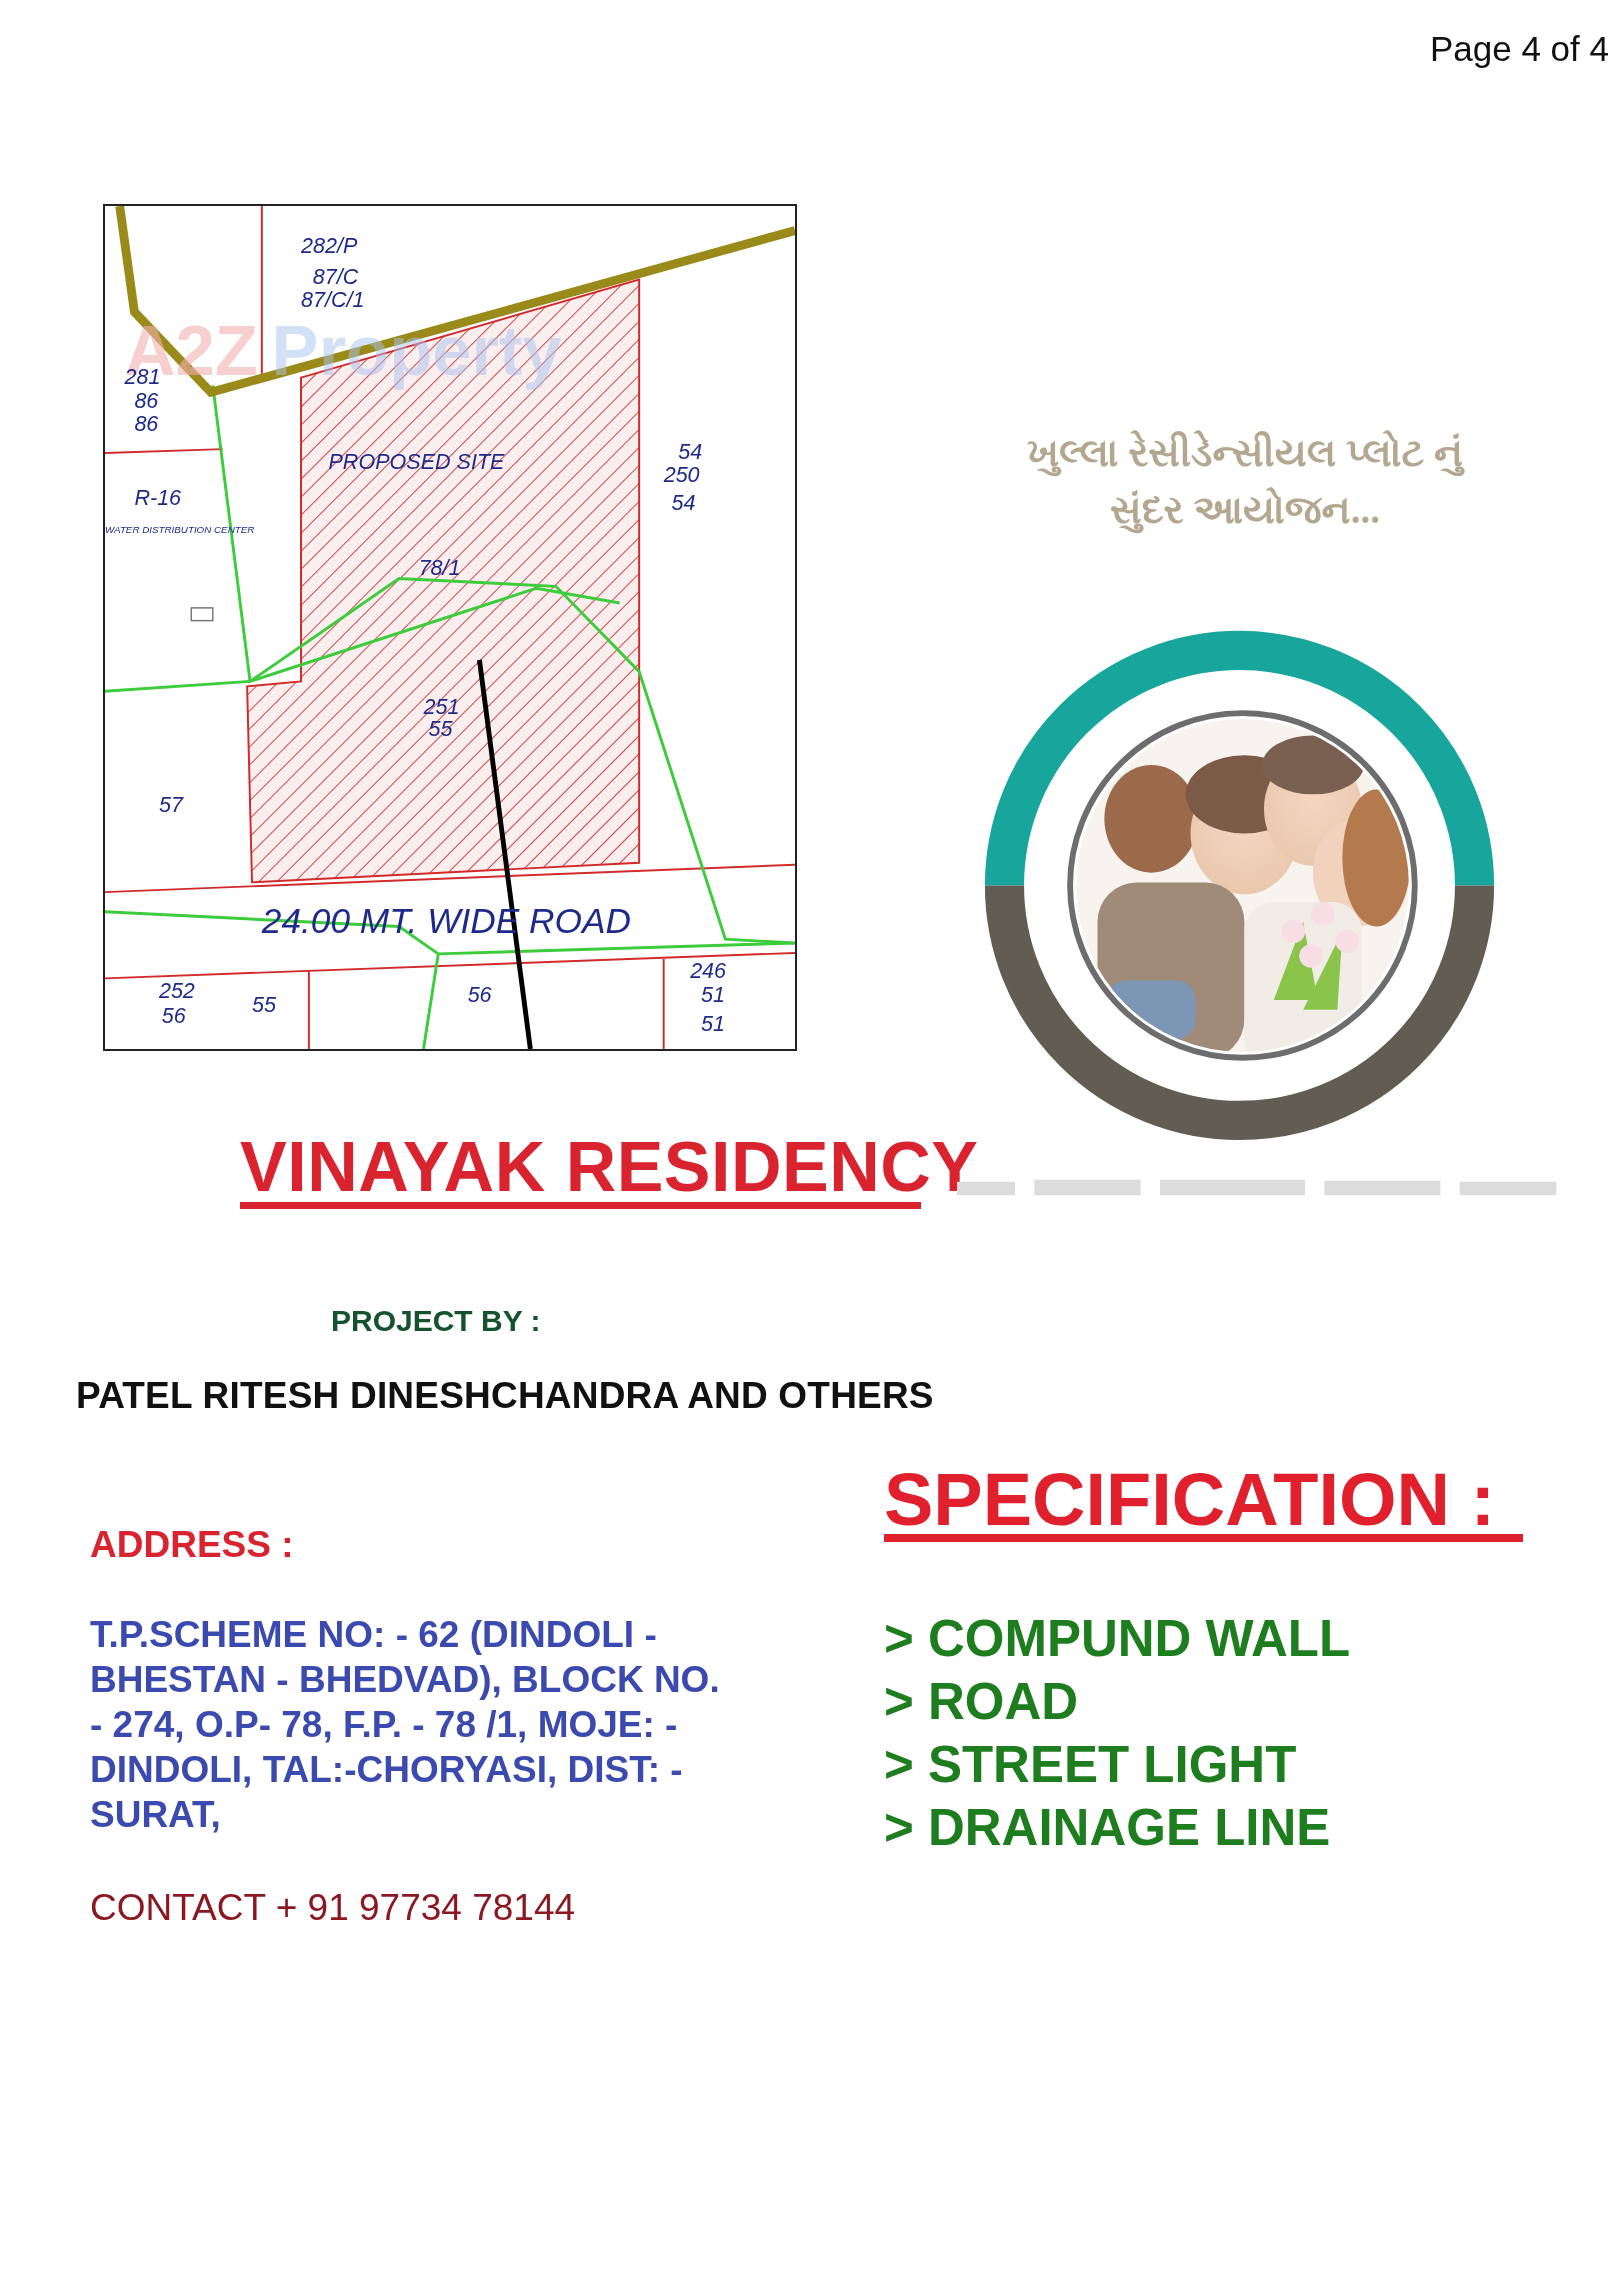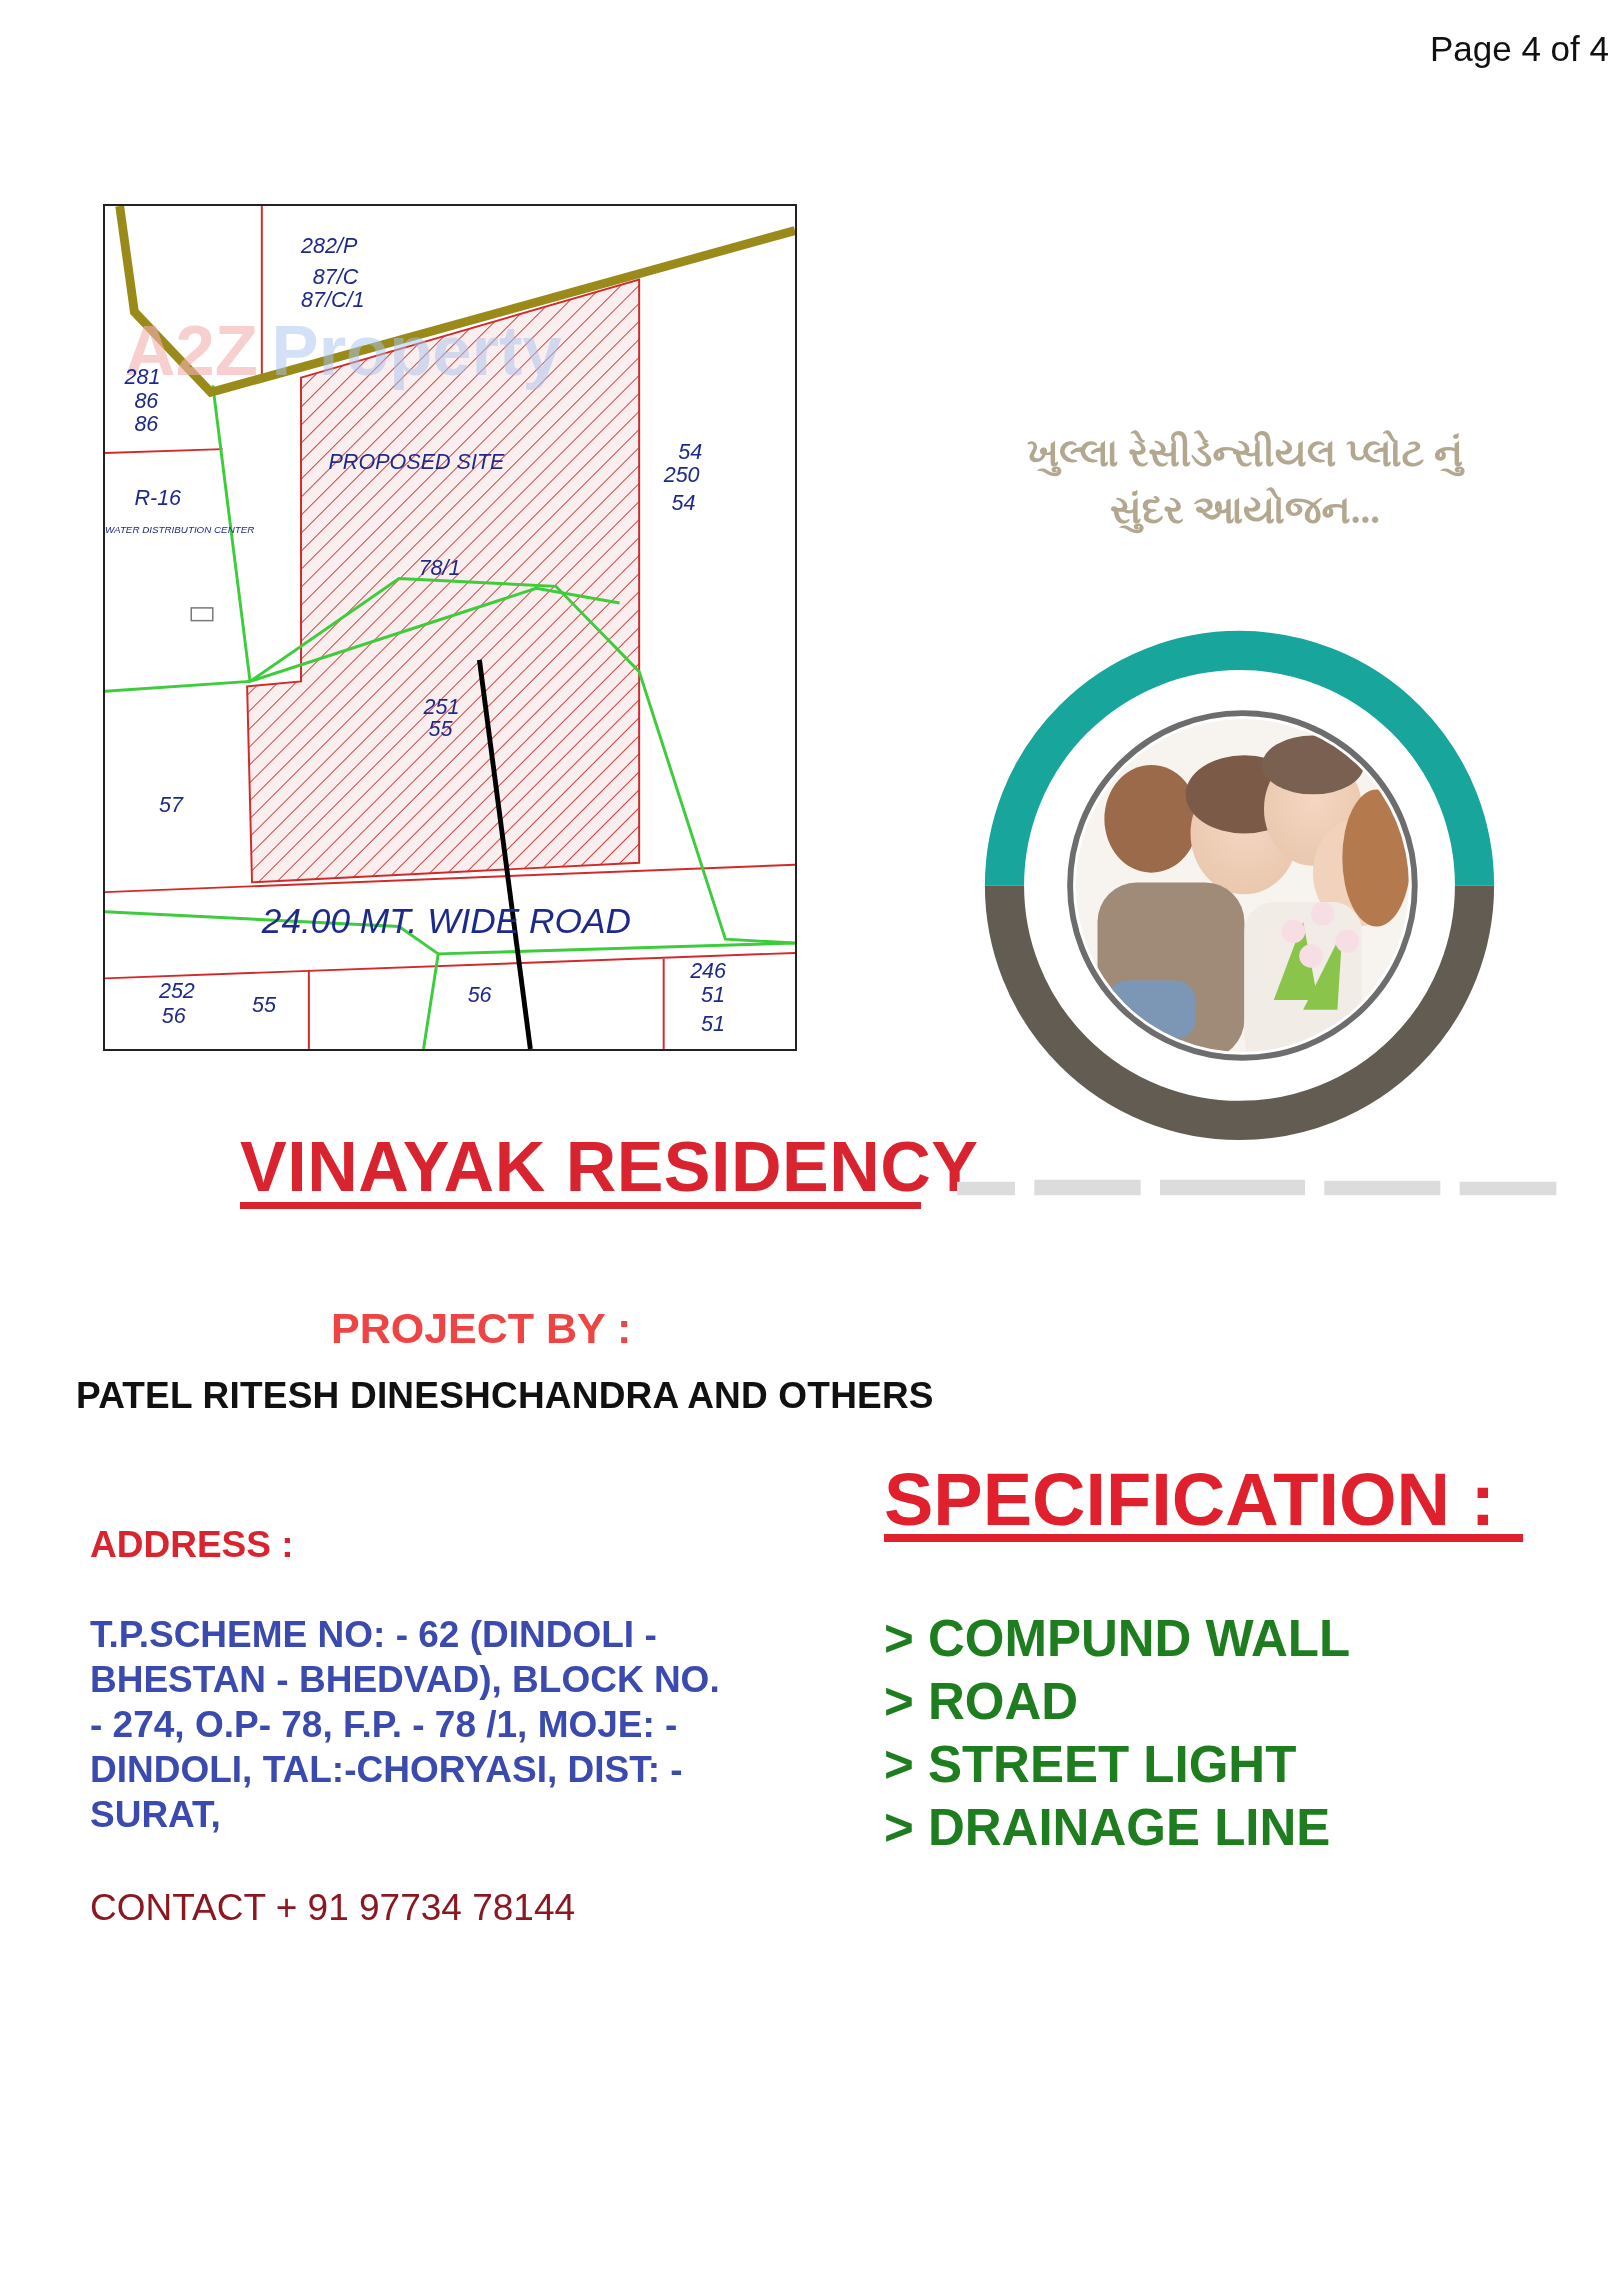--- a/index.html
+++ b/index.html
@@ -6,21 +6,21 @@
   body { width: 1619px; height: 2292px; position: relative; overflow: hidden; font-family: "Liberation Sans", sans-serif; }
   .abs { position: absolute; }
   .page-num { right: 10px; top: 13.7px; font-size: 35px; color: #111; margin-top: 15px; }
   .map { left: 103px; top: 204px; width: 690px; height: 843px; border: 2px solid #222; background: #fff; overflow: hidden; }
   .map svg { width: 100%; height: 100%; display: block; }
   .title { left: 240px; top: 1127px; font-size: 70px; font-weight: bold; color: #d9232f; letter-spacing: 0.5px; }
   .title-underline { left: 240px; top: 1202px; width: 681px; height: 6.9px; background: #d9232f; }
   .gujarati { left: 990px; top: 410px; width: 510px; text-align: center; font-size: 39px; font-weight: bold; color: #b3a88f; line-height: 57px; font-family: Liberation Serif, serif; margin-top: 14px; }
   .ring { left: 980px; top: 608px; width: 519px; height: 549px; }
   .banner-strip { left: 953px; top: 1174px; width: 617px; height: 29px; }
-  .proj-label { left: 331px; top: 1304px; font-size: 43px; font-weight: bold; color: #ef4444; }
+  .proj-label { left: 331px; top: 1304px; font-size: 30px; font-weight: bold; color: #14532d; }
   .proj-name { left: 76px; top: 1375px; font-size: 37px; font-weight: bold; color: #111; letter-spacing: 0.2px; }
   .addr-label { left: 90px; top: 1524px; font-size: 37px; font-weight: bold; color: #d9232f; }
   .addr-lines { left: 90px; top: 1612px; font-size: 37px; font-weight: bold; color: #3b4aae; line-height: 45px; }
   .contact { left: 90px; top: 1887px; font-size: 37px; font-weight: normal; color: #8b1820; }
   .spec-title { left: 884px; top: 1457px; font-size: 74px; font-weight: bold; color: #e0202c; }
   .spec-underline { left: 884px; top: 1534px; width: 639px; height: 7.8px; background: #e0202c; }
   .spec-list { left: 884px; top: 1607px; font-size: 51px; font-weight: bold; color: #1e7d1e; line-height: 63px; }
   .spec-item { white-space: nowrap; }
 </style>
 </head>

